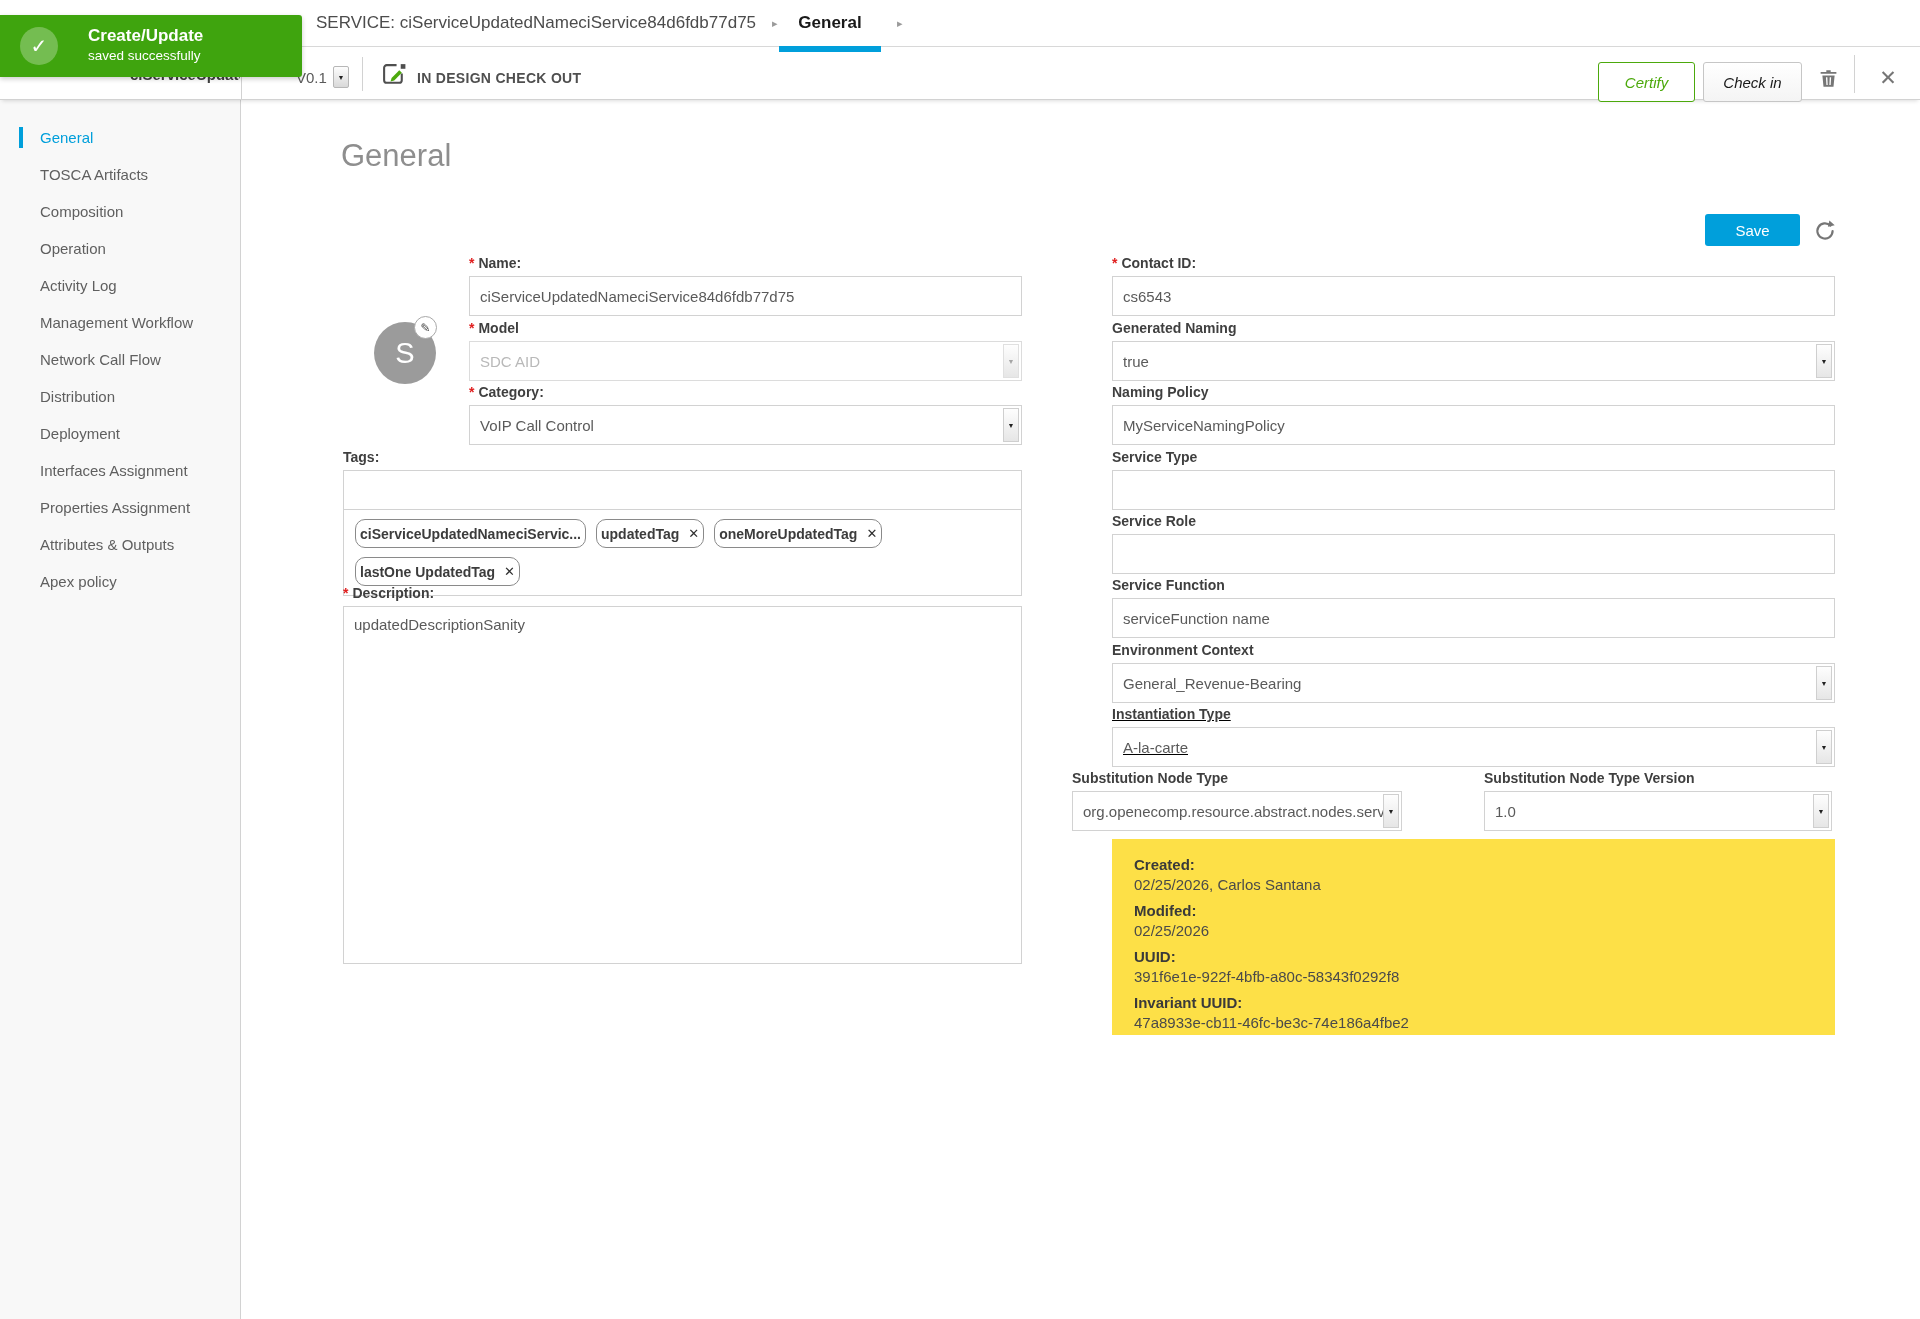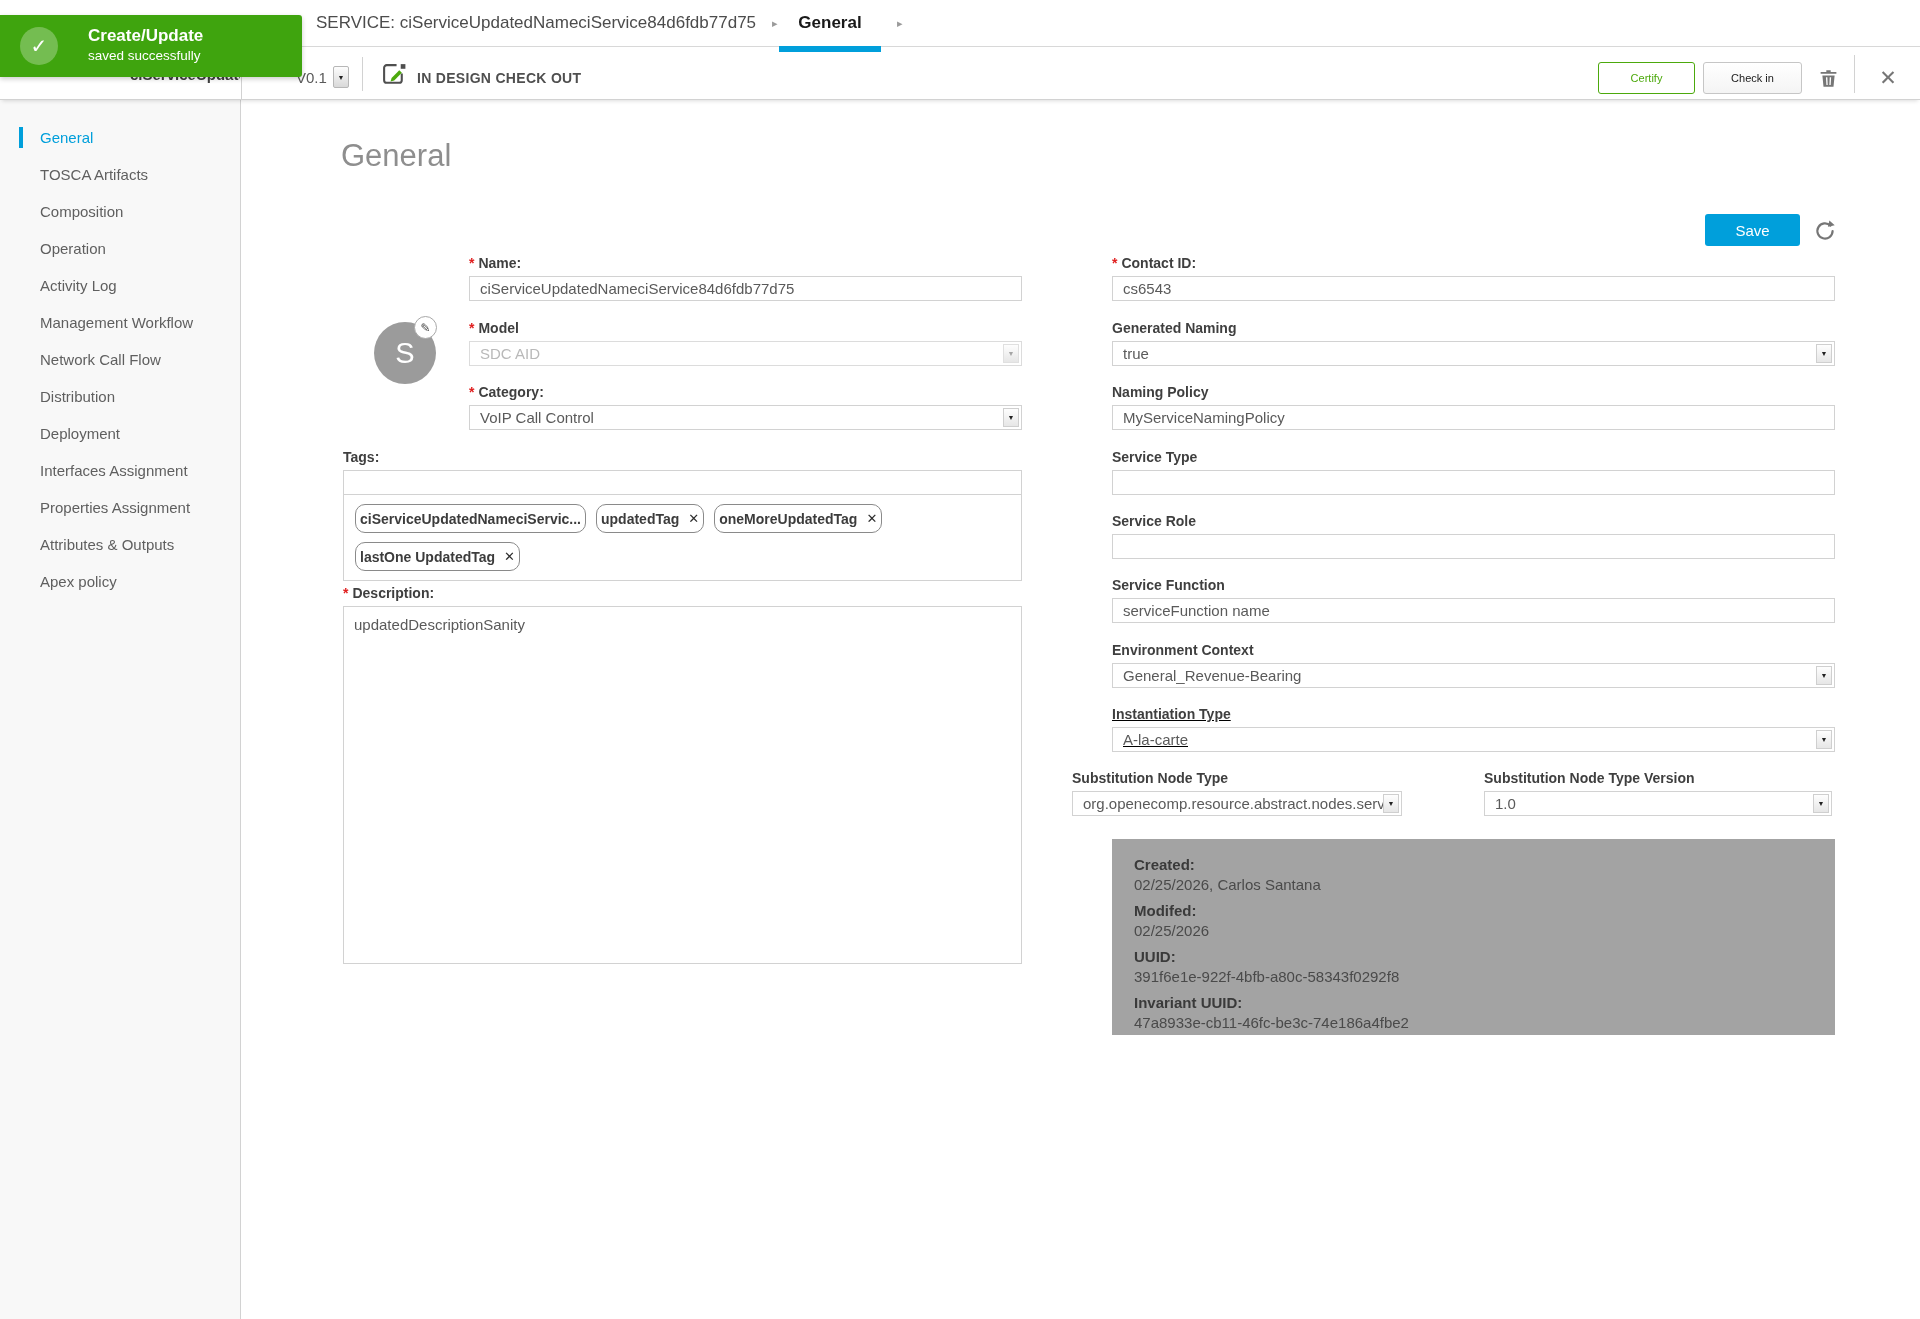--- a/index.html
+++ b/index.html
@@ -24,22 +24,22 @@
   .entity-name { position:absolute; left:130px; top:19px; width:110px; font-size:15px; font-weight:bold;
                  color:#3f3f3f; white-space:nowrap; overflow:hidden; }
   .vr { position:absolute; width:1px; background:#d2d2d2; }
   .version-label { position:absolute; left:296px; top:22px; font-size:15px; color:#5a5a5a; }
   .version-stepper { position:absolute; left:333px; top:19px; width:16px; height:22px;
       border:1px solid #b7b7b7; background:linear-gradient(#fdfdfd,#d9d9d9); border-radius:2px;
       display:flex; align-items:center; justify-content:center; font-size:7px; color:#222; cursor:pointer; }
   .checkout-ic { position:absolute; left:381px; top:15px; }
   .status-txt { position:absolute; left:417px; top:23px; font-size:14px; font-weight:bold;
                 color:#4f4f4f; letter-spacing:.3px; }
-  .btn { position:absolute; top:15px; height:32px; border-radius:3px; font-size:11px;
-         display:flex; align-items:center; justify-content:center; cursor:pointer; background:#fff; }
+  .btn { position:absolute; top:15px; height:40px; border-radius:3px; font-size:15px;
+         display:flex; align-items:center; justify-content:center; cursor:pointer; background:#fff;font-style:italic; }
   .btn-certify { left:1598px; width:97px; border:1px solid var(--certify-green,#4ca90c);
                  color:var(--certify-green,#4ca90c); }
   .btn-checkin { left:1703px; width:99px; border:1px solid #c6c6c6; color:#191919;
                  background:linear-gradient(#fff,#f4f4f4); }
   .icon-btn { position:absolute; top:15px; width:32px; height:32px; display:flex;
               align-items:center; justify-content:center; cursor:pointer; }
   .trash-btn { left:1812px; }
   .close-btn { left:1872px; font-size:21px; color:#767676; }
 
   
@@ -66,21 +66,21 @@
   .page-title { position:absolute; left:341px; top:138px; font-size:31px; font-weight:300; color:#8e8e8e; }
   .btn-save { position:absolute; left:1705px; top:214px; width:95px; height:32px; border:none;
               border-radius:3px; background:var(--accent-blue,#009fdb); color:#fff; font-size:15px;
               display:flex; align-items:center; justify-content:center; cursor:pointer; }
   .refresh-btn { position:absolute; left:1812px; top:218px; width:26px; height:26px; cursor:pointer;
                  display:flex; align-items:center; justify-content:center; }
 
   .field { position:absolute; }
   .flabel { display:flex; gap:4px; font-size:14px; font-weight:bold; color:#3f3f3f; margin-bottom:5px; }
   .req { color:#e02020; }
-  .tbox { position:relative; width:100%; height:25px; border:1px solid #d2d2d2; background:#fff;
+  .tbox { position:relative; width:100%; height:40px; border:1px solid #d2d2d2; background:#fff;
           display:flex; align-items:center; padding:0 10px; font-size:15px; color:#5a5a5a; }
   input.tbox { outline:none; }
   .sel { cursor:pointer; padding-right:15px; }
   .sel .val { overflow:hidden; white-space:nowrap; }
   .sel .arrow { position:absolute; right:2px; top:2px; bottom:2px; width:16px;
       border:1px solid #cfcfcf; background:linear-gradient(#fefefe,#e6e6e6);
       display:flex; align-items:center; justify-content:center; font-size:7px; color:#222; }
   .sel.disabled { color:#b9b9b9; border-color:#dcdcdc; cursor:default; }
   .sel.disabled .arrow { color:#a5a5a5; border-color:#e0e0e0; }
 
@@ -96,21 +96,21 @@
   .chip { height:29px; border:1px solid #8a8a8a; border-radius:10px; background:#fff;
           display:flex; align-items:center; gap:9px; padding:0 4px; font-size:14px;
           font-weight:600; color:#3c3c3c; }
   .chip .rm { font-size:13px; color:#2e2e2e; cursor:pointer; }
 
   textarea.descbox { width:100%; height:358px; border:1px solid #d2d2d2; resize:none; outline:none;
           padding:9px 10px; font-size:15px; color:#5a5a5a;
           font-family:"Liberation Sans","DejaVu Sans",sans-serif; }
 
   .meta-box { position:absolute; left:1112px; top:839px; width:723px; height:196px;
-              background:#a3a3a3; padding:17px 0 0 22px; }
+              background:#fde047; padding:17px 0 0 22px; }
   .meta-row { margin-bottom:9px; }
   .meta-label { font-size:15px; font-weight:bold; color:#3a3a3a; margin-bottom:3px; }
   .meta-value { font-size:15px; color:#4a4a4a; }
 </style>
 </head>
 <body>
 
 <div id="app">
 
   <div class="hdr">

